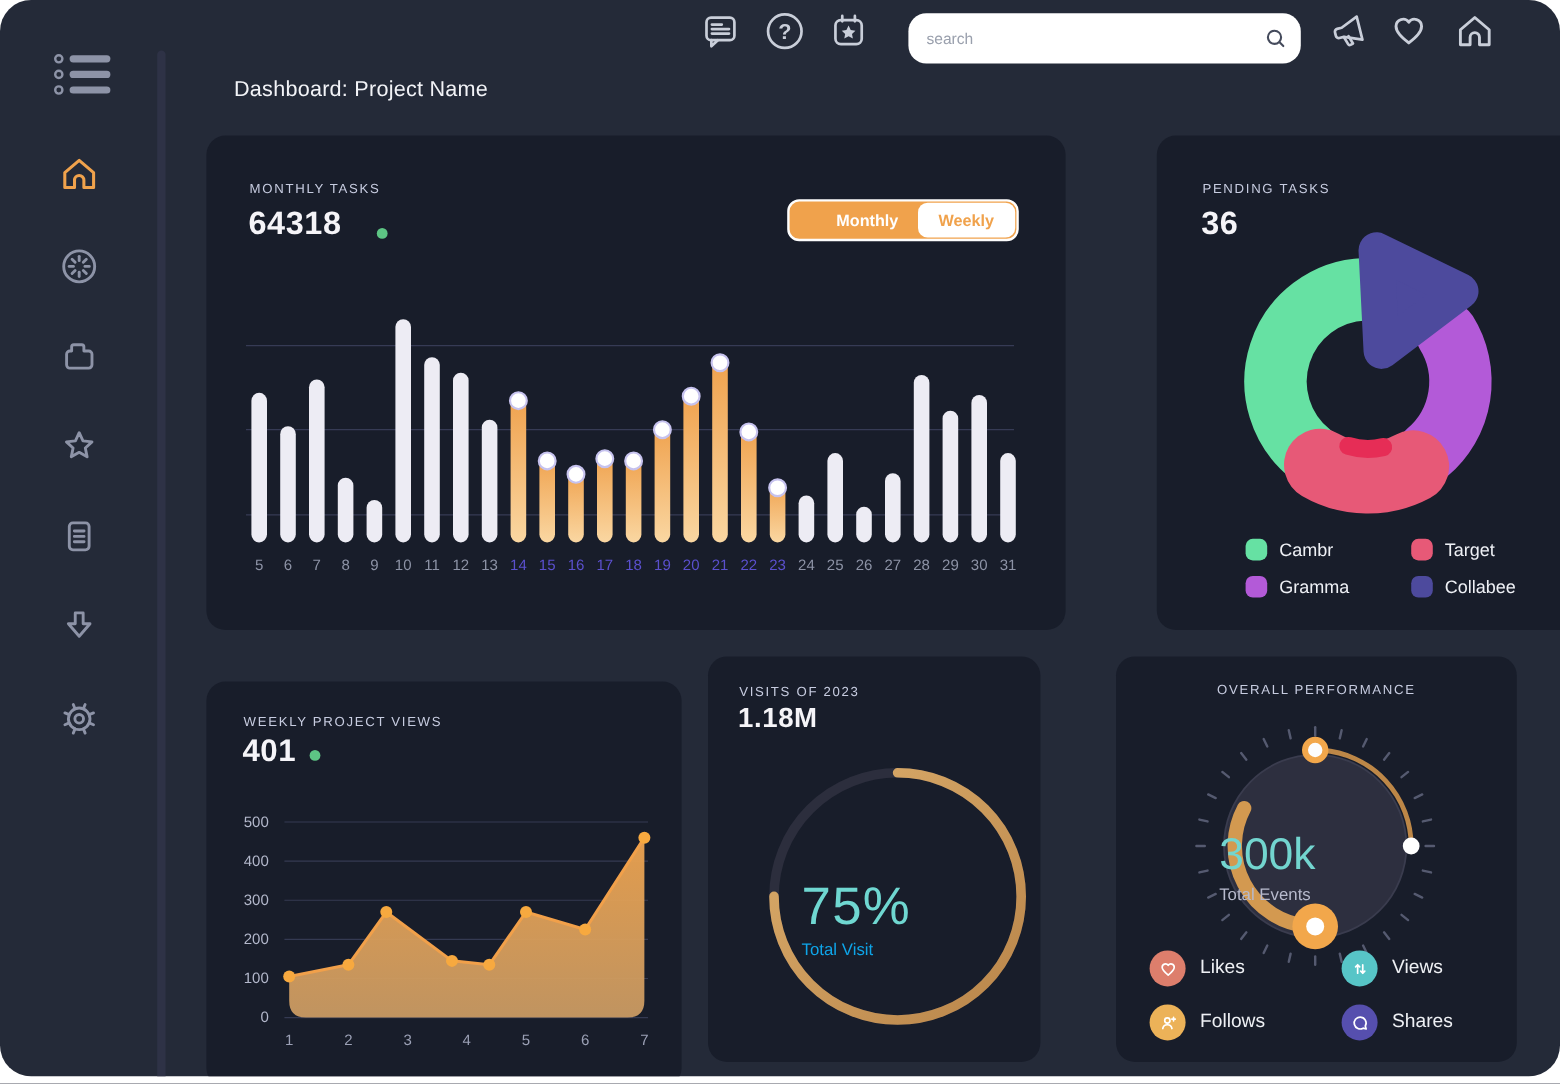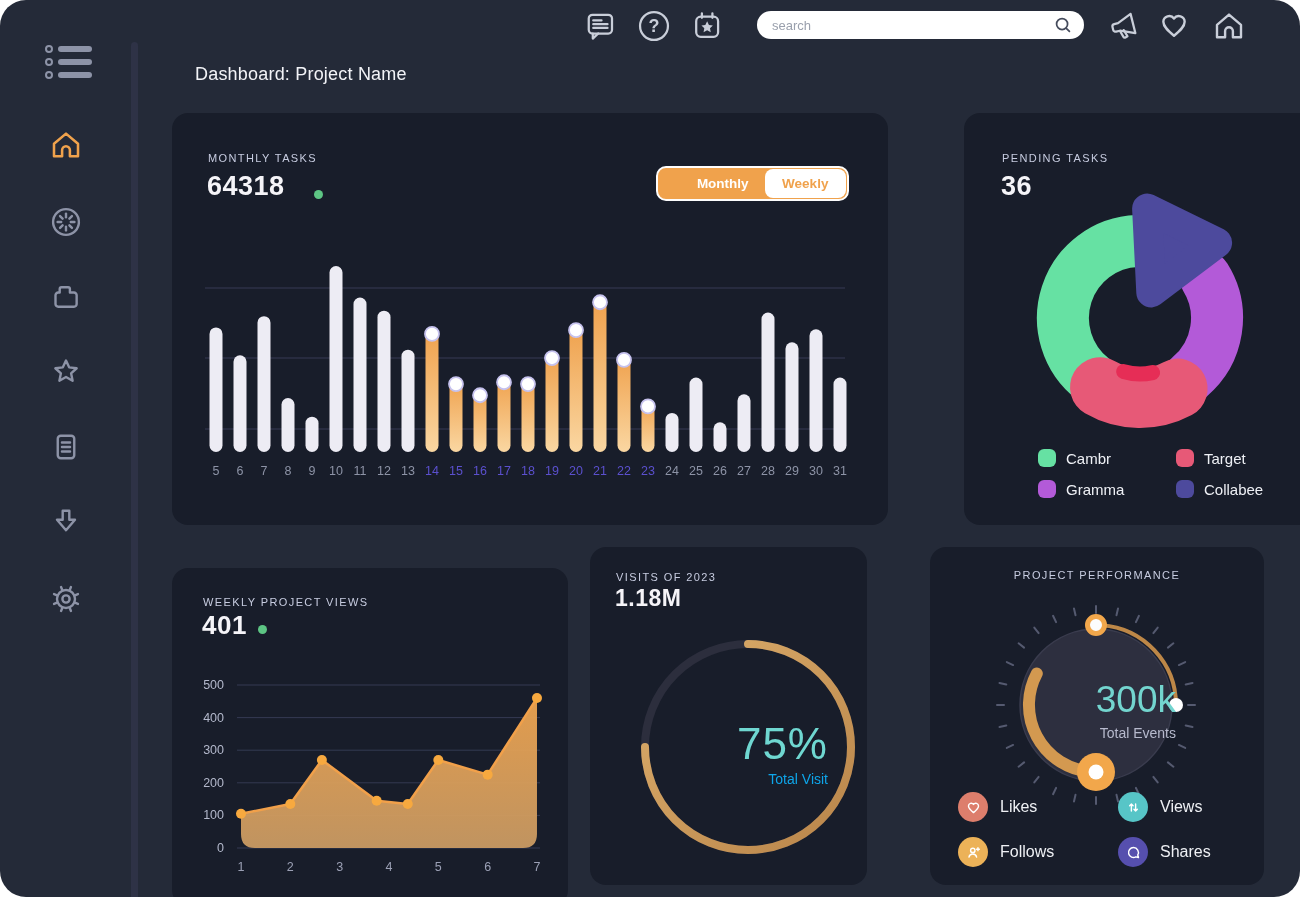--- a/index.html
+++ b/index.html
@@ -5,21 +5,21 @@
   html,body{margin:0;padding:0;background:#ffffff;font-family:"Liberation Sans",sans-serif;}
   .app{position:relative;width:1300px;height:897px;background:#242a38;border-radius:26px;overflow:hidden;}
   .abs{position:absolute;}
   
   .side-divider{position:absolute;left:131px;top:42px;width:7px;height:861px;background:#2e3246;border-radius:4px;}
   .nav-icon{position:absolute;left:48px;width:36px;height:36px;color:#8d93a7;}
   .nav-icon.active{color:#f0a24c;}
   .list-icon{position:absolute;left:44px;top:42px;width:50px;height:40px;color:#8d93a7;}
   
   .top-icon{position:absolute;top:8px;width:36px;height:36px;color:#c9ced9;}
-  .search-wrap{position:absolute;left:757px;top:11px;width:327px;height:28px;background:#ffffff;border-radius:15px;display:flex;align-items:center;}
+  .search-wrap{position:absolute;left:757px;top:11px;width:327px;height:42px;background:#ffffff;border-radius:15px;display:flex;align-items:center;}
   .search-wrap input{flex:1;border:none;outline:none;background:transparent;font-size:13px;color:#3a4050;padding:0 6px 0 15px;font-family:"Liberation Sans",sans-serif;}
   .search-wrap input::placeholder{color:#9aa0ad;}
   .page-title{position:absolute;left:195px;top:64px;font-size:18px;color:#f2f3f7;font-weight:500;letter-spacing:.2px;}
   
   .card{position:absolute;background:#181d2a;border-radius:16px;}
   .card-title{position:absolute;font-size:11px;letter-spacing:1.4px;color:#c7cce0;font-weight:500;}
   .card-value{position:absolute;font-size:27px;font-weight:600;color:#f5f4f8;letter-spacing:.5px;}
   .green-dot{position:absolute;width:9px;height:9px;border-radius:50%;background:#5dc584;}
   
   .toggle{position:absolute;left:484px;top:53px;width:193px;height:35px;background:#f0a24c;border:2px solid #fdfdfd;border-radius:10px;display:flex;box-sizing:border-box;padding-left:24px;}
@@ -28,21 +28,21 @@
   
   .donut-legend{position:absolute;left:74px;top:336px;display:grid;grid-template-columns:138px 1fr;grid-row-gap:13px;}
   .leg-item{display:flex;align-items:center;}
   .leg-swatch{width:18px;height:18px;border-radius:6px;margin-right:10px;}
   .leg-label{font-size:15px;color:#eef0f5;}
   
   .perf-legend{position:absolute;left:28px;top:245px;width:280px;display:grid;grid-template-columns:160px 1fr;grid-row-gap:15px;}
   .perf-item{display:flex;align-items:center;}
   .perf-ic{width:30px;height:30px;border-radius:50%;margin-right:12px;display:flex;align-items:center;justify-content:center;color:#fff;}
   .perf-label{font-size:16px;color:#eef0f4;}
-  .center-text{position:absolute;text-align:right;}
+  .center-text{position:absolute;text-align:left;margin-top:12px;}
   svg{display:block;}
 </style>
 </head>
 <body>
 
 <div class="app">
 
   <div>
     <svg class="list-icon" viewBox="0 0 50 40">
       <g fill="none" stroke="currentColor" stroke-width="2">
@@ -314,21 +314,21 @@
         <circle cx="158" cy="200" r="103" fill="none" stroke="#2c2e3d" stroke-width="8"></circle>
         <path d="M158.0 97.0 A103 103 0 1 1 55.0 200.0" fill="none" stroke="url(#gradRing)" stroke-width="8" stroke-linecap="round"></path>
       </svg>
     <div class="center-text" style="left:78px;top:172px;width:160px">
       <div style="font-size:44px;color:#6fd7d1;font-weight:500;letter-spacing:1px">75%</div>
       <div style="font-size:14px;color:#0ea5e9;margin-top:2px">Total Visit</div>
     </div>
   </div>
 
   <div class="card" style="left:930px;top:547px;width:334px;height:338px">
-    <div class="card-title" style="left:0;top:22px;width:100%;text-align:center">PROJECT PERFORMANCE</div>
+    <div class="card-title" style="left:0;top:22px;width:100%;text-align:center">OVERALL PERFORMANCE</div>
     <svg id="gauge-svg" class="abs" style="left:0;top:0" width="334" height="338" viewBox="0 0 334 338">
         <line x1="166" y1="66" x2="166" y2="59" stroke="#555a70" stroke-width="2" stroke-linecap="round"></line>
         <line x1="186.47192592398093" y1="68.30663207927223" x2="188.02957246167512" y2="61.482136693999465" stroke="#555a70" stroke-width="2" stroke-linecap="round"></line>
         <line x1="205.91730399881536" y1="75.11086415297744" x2="208.95449017263826" y2="68.80408207766051" stroke="#555a70" stroke-width="2" stroke-linecap="round"></line>
         <line x1="223.36106177100348" y1="86.07150361294126" x2="227.72549038401462" y2="80.59868323566505" stroke="#555a70" stroke-width="2" stroke-linecap="round"></line>
         <line x1="237.92849638705874" y1="100.63893822899651" x2="243.40131676433495" y2="96.27450961598538" stroke="#555a70" stroke-width="2" stroke-linecap="round"></line>
         <line x1="248.88913584702257" y1="118.08269600118467" x2="255.1959179223395" y2="115.04550982736177" stroke="#555a70" stroke-width="2" stroke-linecap="round"></line>
         <line x1="255.69336792072778" y1="137.52807407601907" x2="262.51786330600055" y2="135.97042753832488" stroke="#555a70" stroke-width="2" stroke-linecap="round"></line>
         <line x1="258" y1="158" x2="265" y2="158" stroke="#555a70" stroke-width="2" stroke-linecap="round"></line>
         <line x1="255.69336792072778" y1="178.4719259239809" x2="262.51786330600055" y2="180.02957246167512" stroke="#555a70" stroke-width="2" stroke-linecap="round"></line>

